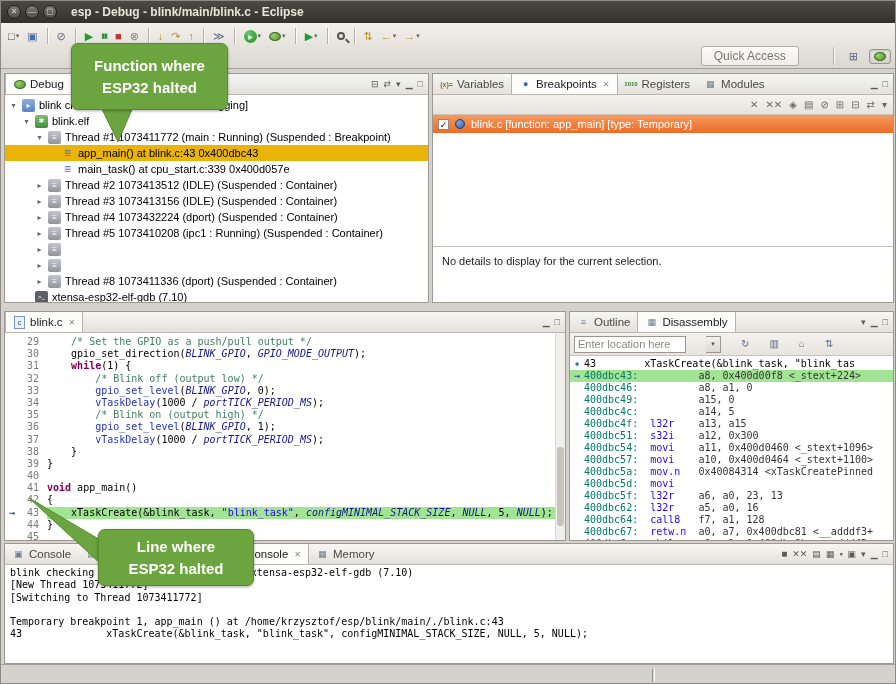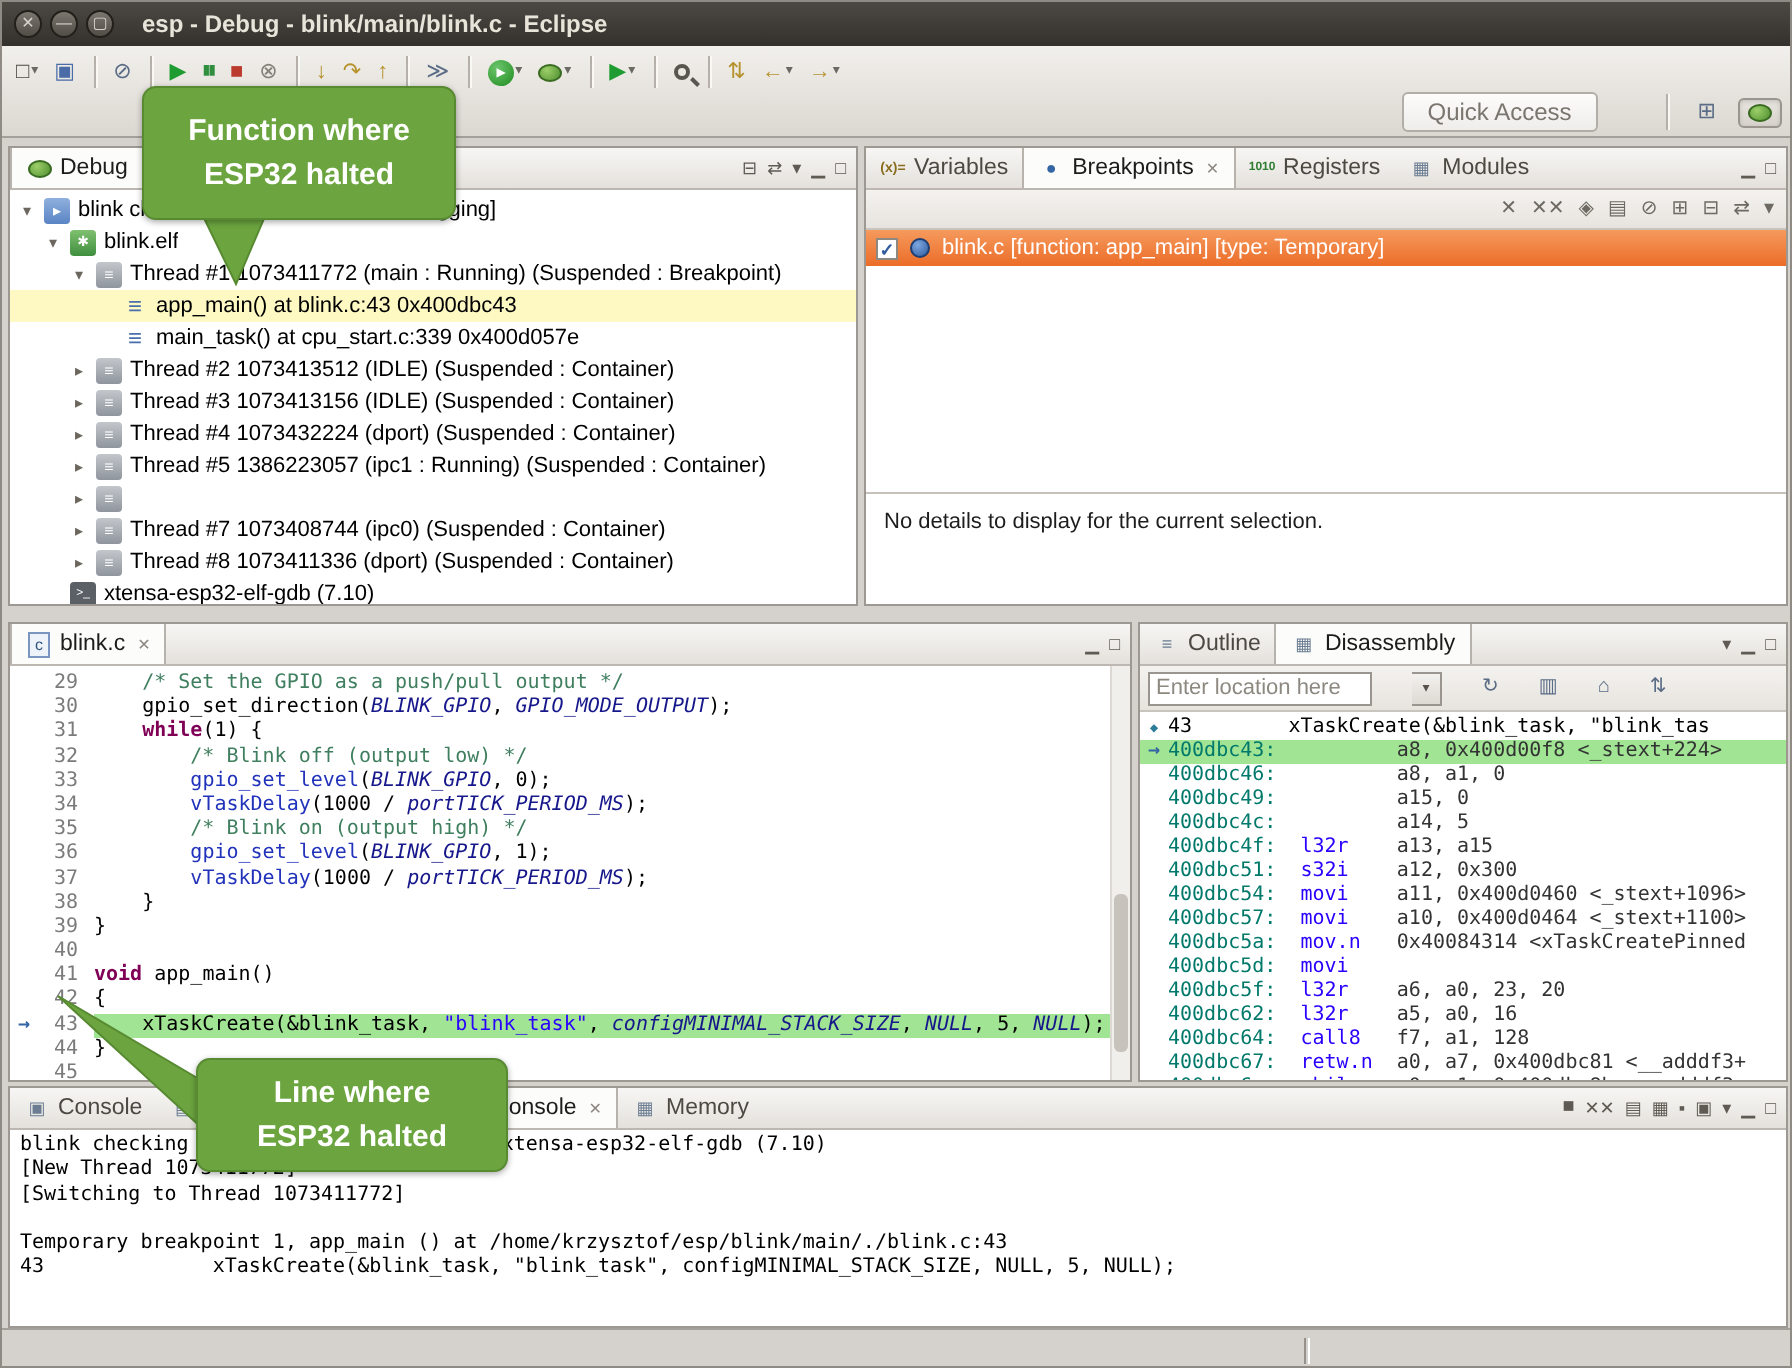--- a/index.html
+++ b/index.html
@@ -53,21 +53,21 @@
   .ic-vars { font-size:7px; color:#8a6d1f; font-weight:bold; }
   .ic-regs { font-size:6px; color:#2e7d32; font-weight:bold; }
   .ic-bp { font-size:9px; color:#3465a4; }
   .ic-file { width:11px; height:13px; border:1px solid #7a96c0; background:#eef3fa; color:#34557f; font-size:8px;
     display:inline-flex; align-items:center; justify-content:center; }
   .ic-glyph { font-size:9px; color:#6b7d92; }
 
   
   .tree { flex:1; overflow:hidden; padding-top:2px; font-size:11px; }
   .tree-row { height:16px; display:flex; align-items:center; gap:4px; white-space:nowrap; overflow:hidden; }
-  .tree-row.selected { background:#fef9c3; }
+  .tree-row.selected { background:#eab308; }
   .expander { width:9px; font-size:8px; color:#6b675f; flex:0 0 9px; text-align:center; }
   .ti { width:13px; height:13px; flex:0 0 13px; border-radius:2px; display:inline-flex; align-items:center;
     justify-content:center; font-size:8px; color:#fff; }
   .ti-config { background:linear-gradient(#8fb0dd,#5a84c4); }  .ti-config::before { content:"▸"; }
   .ti-elf    { background:linear-gradient(#7fc06f,#3f8f3f); }  .ti-elf::before { content:"✱"; font-size:7px; }
   .ti-thread { background:linear-gradient(#c3c7cc,#8f959c); }  .ti-thread::before { content:"≡"; }
   .ti-frame  { background:transparent; color:#4a6fae; }        .ti-frame::before { content:"≡"; font-size:12px; }
   .ti-gdb    { background:#5b5f66; }                           .ti-gdb::before { content:">_"; font-size:6px; }
   .tree-label { overflow:hidden; text-overflow:ellipsis; }
 
@@ -293,30 +293,29 @@
         <span class="tree-label">Thread #3 1073413156 (IDLE) (Suspended : Container)</span>
       </div>
       <div class="tree-row" style="padding-left: 30px;">
         <span class="expander">▸</span>
         <span class="ti ti-thread"></span>
         <span class="tree-label">Thread #4 1073432224 (dport) (Suspended : Container)</span>
       </div>
       <div class="tree-row" style="padding-left: 30px;">
         <span class="expander">▸</span>
         <span class="ti ti-thread"></span>
-        <span class="tree-label">Thread #5 1386223057 (ipc1 : Running) (Suspended : Container)</span>
-      </div>
-      <div class="tree-row" style="padding-left: 30px;">
-        <span class="expander">▸</span>
-        <span class="ti ti-thread"></span>
-      </div>
-      <div class="tree-row" style="padding-left: 30px;">
-        <span class="expander">▸</span>
-        <span class="ti ti-thread"></span>
-        <span class="tree-label">Thread #7 1073408744 (ipc0) (Suspended : Container)</span>
+        <span class="tree-label">Thread #5 1073410208 (ipc1 : Running) (Suspended : Container)</span>
+      </div>
+      <div class="tree-row" style="padding-left: 30px;">
+        <span class="expander">▸</span>
+        <span class="ti ti-thread"></span>
+      </div>
+      <div class="tree-row" style="padding-left: 30px;">
+        <span class="expander">▸</span>
+        <span class="ti ti-thread"></span>
       </div>
       <div class="tree-row" style="padding-left: 30px;">
         <span class="expander">▸</span>
         <span class="ti ti-thread"></span>
         <span class="tree-label">Thread #8 1073411336 (dport) (Suspended : Container)</span>
       </div>
       <div class="tree-row" style="padding-left: 17px;">
         <span class="expander"></span>
         <span class="ti ti-gdb"></span>
         <span class="tree-label">xtensa-esp32-elf-gdb (7.10)</span>
@@ -476,21 +475,21 @@
       <div class="da-row current-line"><span class="da-gutter">→</span><span class="da-addr">400dbc43:  </span><span class="da-mn">l32r    </span><span class="da-ops">a8, 0x400d00f8 &lt;_stext+224&gt;</span></div>
       <div class="da-row"><span class="da-gutter"></span><span class="da-addr">400dbc46:  </span><span class="da-mn">s32i    </span><span class="da-ops">a8, a1, 0</span></div>
       <div class="da-row"><span class="da-gutter"></span><span class="da-addr">400dbc49:  </span><span class="da-mn">movi    </span><span class="da-ops">a15, 0</span></div>
       <div class="da-row"><span class="da-gutter"></span><span class="da-addr">400dbc4c:  </span><span class="da-mn">movi    </span><span class="da-ops">a14, 5</span></div>
       <div class="da-row"><span class="da-gutter"></span><span class="da-addr">400dbc4f:  </span><span class="da-mn">mov.n   </span><span class="da-ops">a13, a15</span></div>
       <div class="da-row"><span class="da-gutter"></span><span class="da-addr">400dbc51:  </span><span class="da-mn">movi    </span><span class="da-ops">a12, 0x300</span></div>
       <div class="da-row"><span class="da-gutter"></span><span class="da-addr">400dbc54:  </span><span class="da-mn">l32r    </span><span class="da-ops">a11, 0x400d0460 &lt;_stext+1096&gt;</span></div>
       <div class="da-row"><span class="da-gutter"></span><span class="da-addr">400dbc57:  </span><span class="da-mn">l32r    </span><span class="da-ops">a10, 0x400d0464 &lt;_stext+1100&gt;</span></div>
       <div class="da-row"><span class="da-gutter"></span><span class="da-addr">400dbc5a:  </span><span class="da-mn">call8   </span><span class="da-ops">0x40084314 &lt;xTaskCreatePinned</span></div>
       <div class="da-row"><span class="da-gutter"></span><span class="da-addr">400dbc5d:  </span><span class="da-mn">retw.n  </span><span class="da-ops"></span></div>
-      <div class="da-row"><span class="da-gutter"></span><span class="da-addr">400dbc5f:  </span><span class="da-mn">while   </span><span class="da-ops">a6, a0, 23, 20</span></div>
+      <div class="da-row"><span class="da-gutter"></span><span class="da-addr">400dbc5f:  </span><span class="da-mn">while   </span><span class="da-ops">a6, a0, 23, 13</span></div>
       <div class="da-row"><span class="da-gutter"></span><span class="da-addr">400dbc62:  </span><span class="da-mn">l32i.n  </span><span class="da-ops">a5, a0, 16</span></div>
       <div class="da-row"><span class="da-gutter"></span><span class="da-addr">400dbc64:  </span><span class="da-mn">lsi     </span><span class="da-ops">f7, a1, 128</span></div>
       <div class="da-row"><span class="da-gutter"></span><span class="da-addr">400dbc67:  </span><span class="da-mn">blt     </span><span class="da-ops">a0, a7, 0x400dbc81 &lt;__adddf3+</span></div>
       <div class="da-row"><span class="da-gutter"></span><span class="da-addr">400dbc6a:  </span><span class="da-mn">bnone   </span><span class="da-ops">a0, a1, 0x400dbc8b &lt;__adddf3</span></div>
     </div>
 </section>
 
 <section class="panel" id="console-panel">
   <div class="phead">
     <div class="tab">

